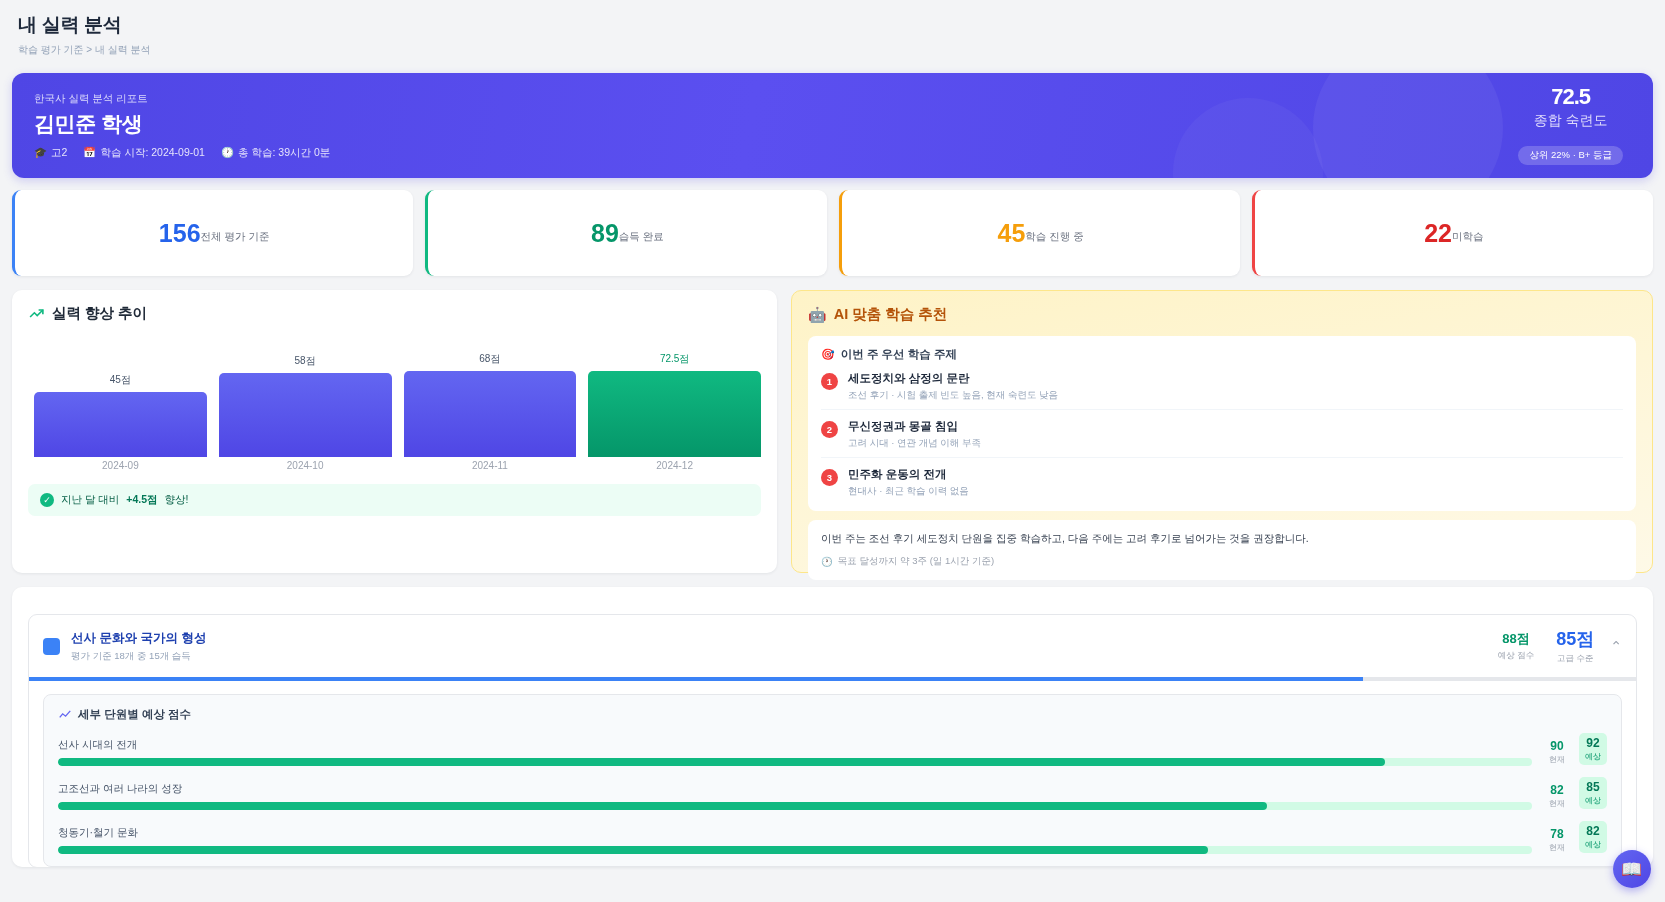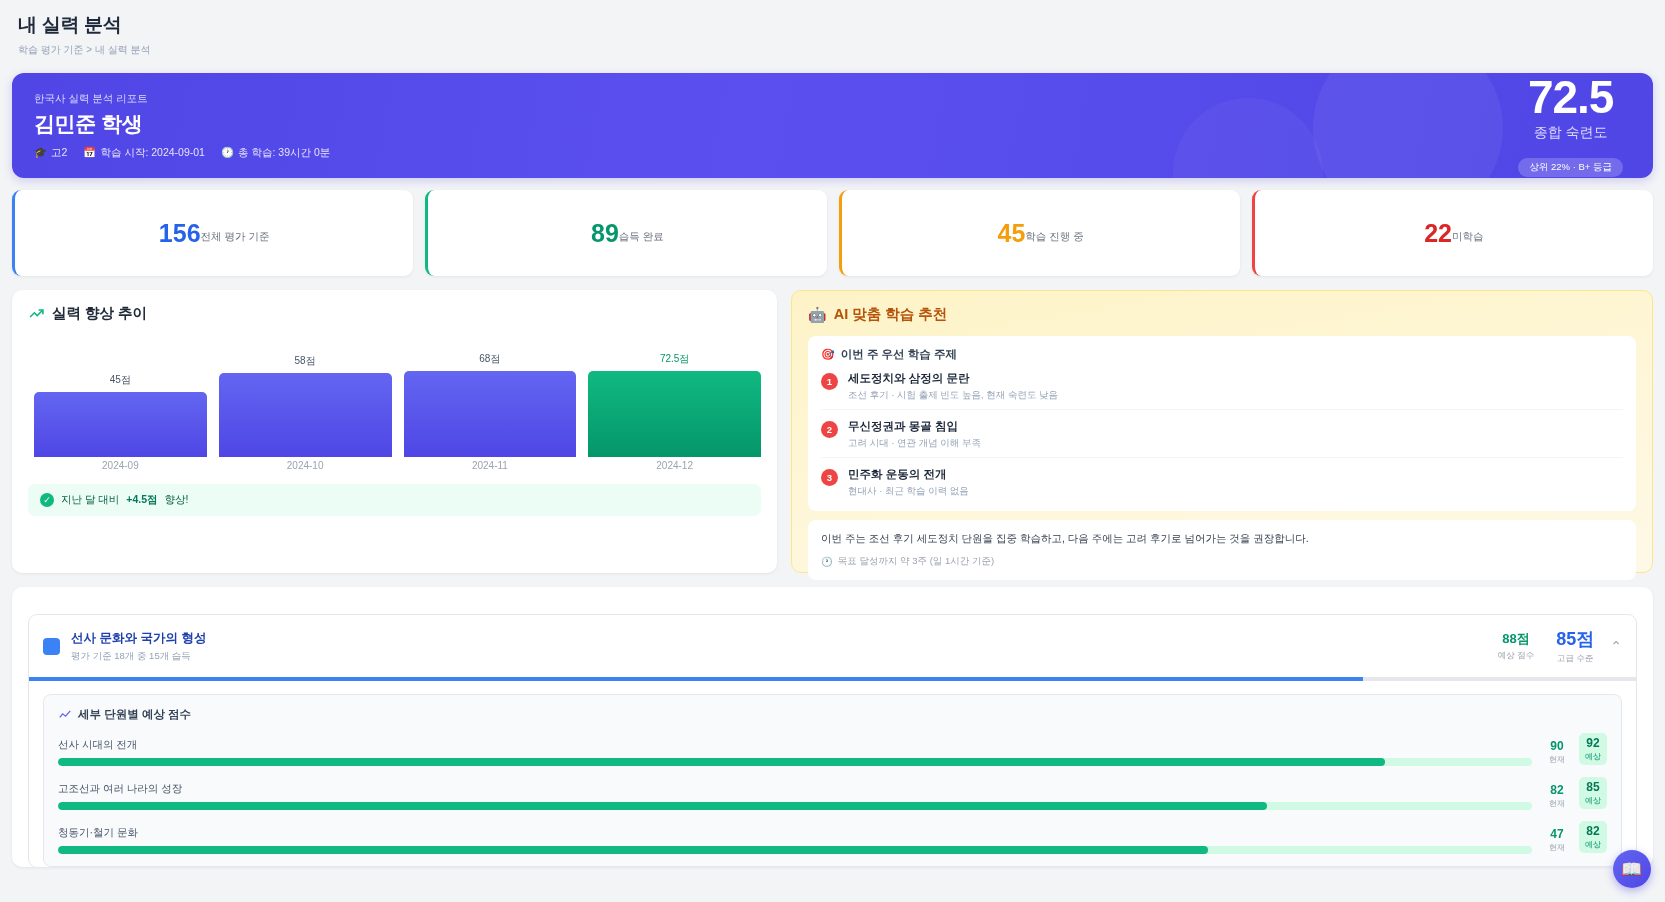--- a/index.html
+++ b/index.html
@@ -37,21 +37,21 @@
     content: ""; position: absolute; right: 330px; bottom: -70px;
     width: 150px; height: 150px; border-radius: 50%;
     background: rgba(255,255,255,.04);
   }
   .hero-left { position: relative; z-index: 2; }
   .hero-kicker { font-size: 10.5px; color: #dcdafb; margin-bottom: 4px; }
   .hero-name { font-size: 21px; font-weight: bold; color: #fff; letter-spacing: -0.4px; }
   .hero-meta { display: flex; gap: 16px; margin-top: 8px; }
   .hero-meta span { font-size: 10.5px; color: #e5e3fc; display: flex; align-items: center; gap: 4px; }
   .hero-right { position: relative; z-index: 2; text-align: center; padding-right: 4px; }
-  .score-big { font-size: 46px; font-weight: bold; color: #fff; line-height: 1; letter-spacing: -1px; }
+  .score-big { font-size: 22px; font-weight: bold; color: #fff; line-height: 1; letter-spacing: -1px; }
   .score-cap { font-size: 14px; color: #ddd9fb; margin-top: 4px; }
   .score-pill {
     margin-top: 16px; display: inline-block;
     background: rgba(255,255,255,.2);
     border-radius: 20px; padding: 3px 11px;
     font-size: 9.5px; color: #fff; white-space: nowrap; text-align: center;
   }
 
   
   .stats { display: flex; gap: 12px; margin: 12px 12px 0 12px; }
@@ -375,21 +375,21 @@
 
         <div class="subrow">
           <span class="subleft">
             <span class="sublabel" style="display:block">청동기·철기 문화</span>
             <span class="subbar" style="display:block">
               <i style="width:78%"></i>
             </span>
           </span>
           <span class="subnums">
             <span class="nbox">
-              <span class="v" style="display:block">47</span>
+              <span class="v" style="display:block">78</span>
               <span class="c" style="display:block">현재</span>
             </span>
             <span class="nbox pred">
               <span class="v" style="display:block">82</span>
               <span class="c" style="display:block">예상</span>
             </span>
           </span>
         </div>
       </div>
     </div>

